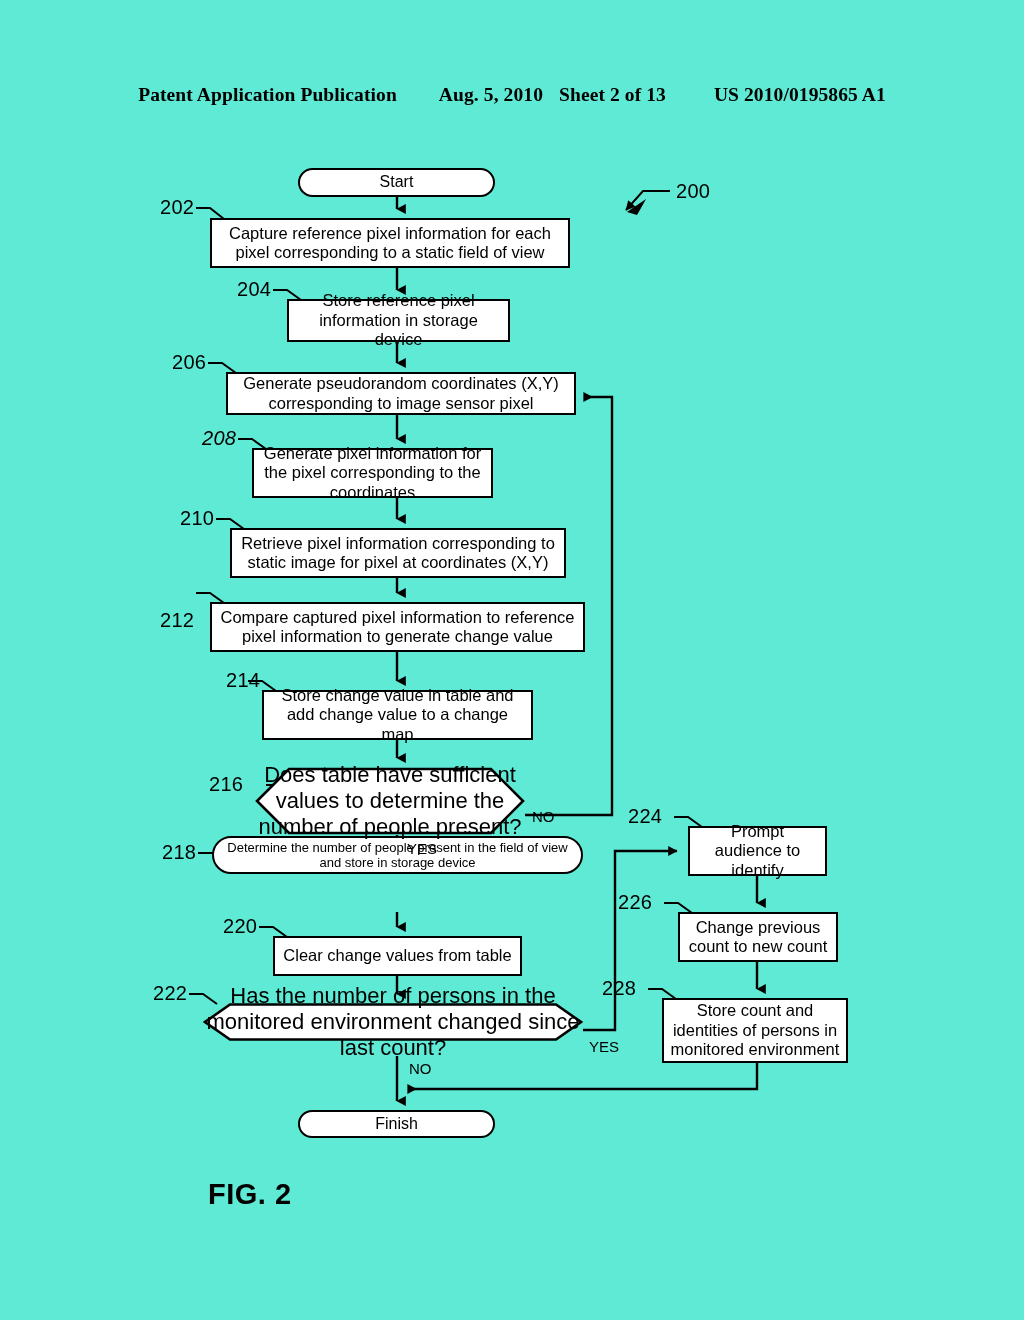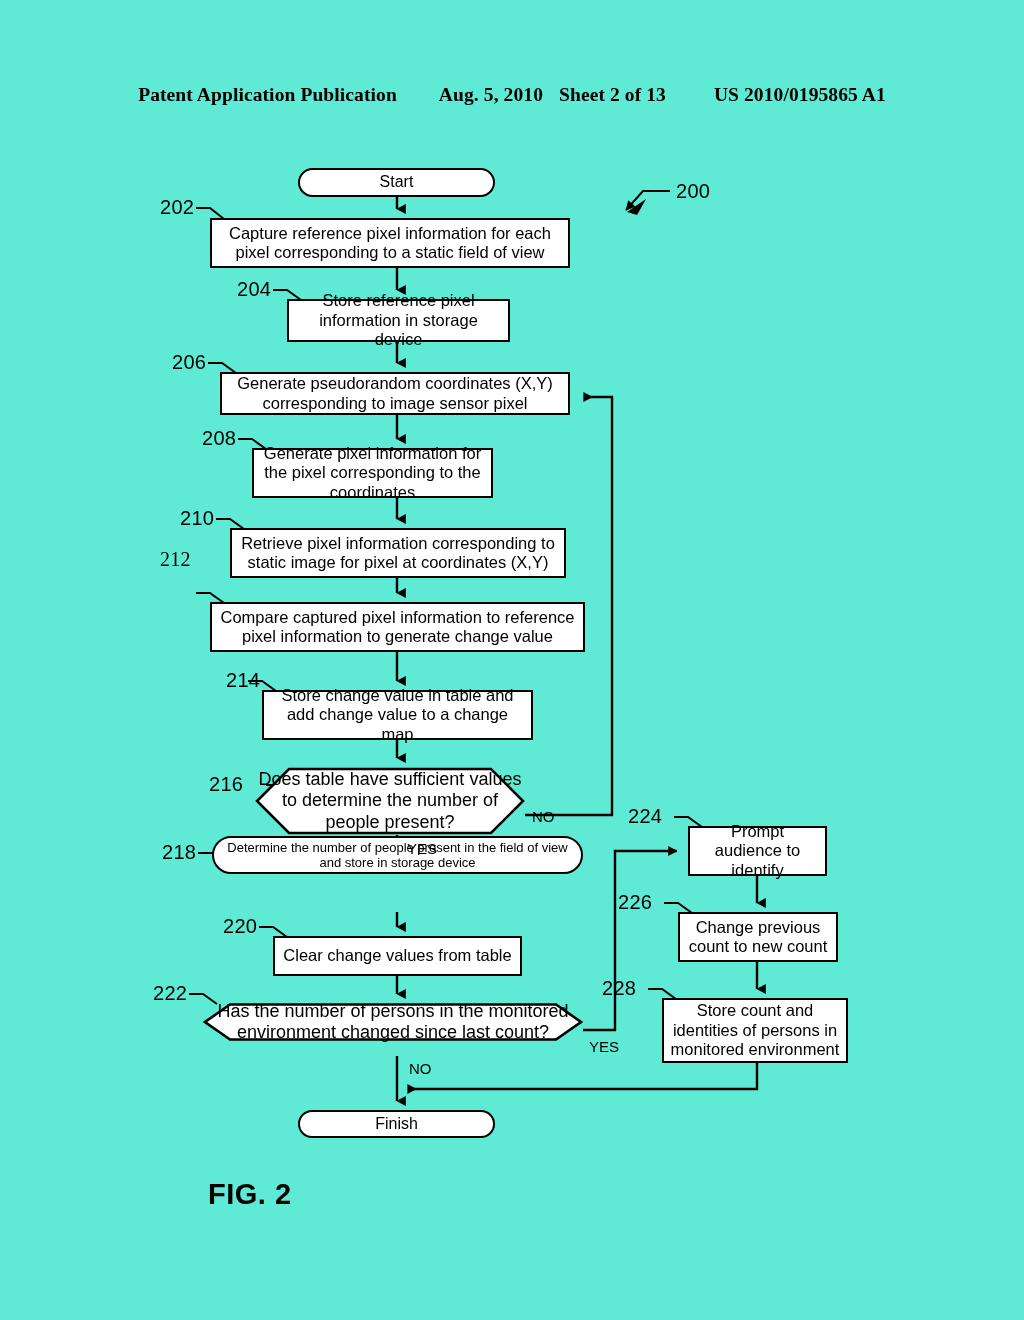--- a/index.html
+++ b/index.html
@@ -82,21 +82,21 @@
   .node.hex {
     border: none;
     background: transparent;
     padding: 0;
   }
   .node.hex .hex-label {
     position: relative;
     z-index: 2;
     width: 100%;
     text-align: center;
-    font-size: 18px;
+    font-size: 22px;
     line-height: 1.18;
   }
   .node.hex svg.hexshape {
     position: absolute;
     left: 0; top: 0;
     width: 100%; height: 100%;
     z-index: 1;
   }
 
   
@@ -207,21 +207,21 @@
   </div>
 
   <div class="node" style="left:210px; top:218px; width:360px; height:50px;">
     <span>Capture reference pixel information for each pixel corresponding to a static field of view</span>
   </div>
 
   <div class="node" style="left:287px; top:299px; width:223px; height:43px;">
     <span>Store reference pixel information in storage device</span>
   </div>
 
-  <div class="node" style="left:220px; top:372px; width:350px; height:43px;">
+  <div class="node" style="left:226px; top:372px; width:350px; height:43px;">
     <span>Generate pseudorandom coordinates (X,Y) corresponding to image sensor pixel</span>
   </div>
 
   <div class="node" style="left:252px; top:448px; width:241px; height:50px;">
     <span>Generate pixel information for the pixel corresponding to the coordinates</span>
   </div>
 
   <div class="node" style="left:230px; top:528px; width:336px; height:50px;">
     <span>Retrieve pixel information corresponding to static image for pixel at coordinates (X,Y)</span>
   </div>
@@ -269,23 +269,23 @@
   </div>
 
   <div class="node term" style="left:298px; top:1110px; width:197px; height:28px;">
     <span>Finish</span>
   </div>
 
   <div class="refnum" style="left:676px; top:180px;">200</div>
   <div class="refnum" style="left:160px; top:196px;">202</div>
   <div class="refnum" style="left:237px; top:278px;">204</div>
   <div class="refnum" style="left:172px; top:351px;">206</div>
-  <div class="refnum" style="left:202px; top:427px;">208</div>
+  <div class="refnum" style="left:202px; top:427px;font-style:italic;">208</div>
   <div class="refnum" style="left:180px; top:507px;">210</div>
-  <div class="refnum" style="left:160px; top:548px;font-family:Liberation Serif, serif;">212</div>
+  <div class="refnum" style="left:160px; top:609px;">212</div>
   <div class="refnum" style="left:212px; top:669px;margin-left:14px;">214</div>
   <div class="refnum" style="left:209px; top:773px;">216</div>
   <div class="refnum" style="left:162px; top:841px;">218</div>
   <div class="refnum" style="left:223px; top:915px;">220</div>
   <div class="refnum" style="left:153px; top:982px;">222</div>
   <div class="refnum" style="left:628px; top:805px;">224</div>
   <div class="refnum" style="left:618px; top:891px;">226</div>
   <div class="refnum" style="left:602px; top:977px;">228</div>
 
   <div class="branch-label" style="left:532px; top:808px;">NO</div>

